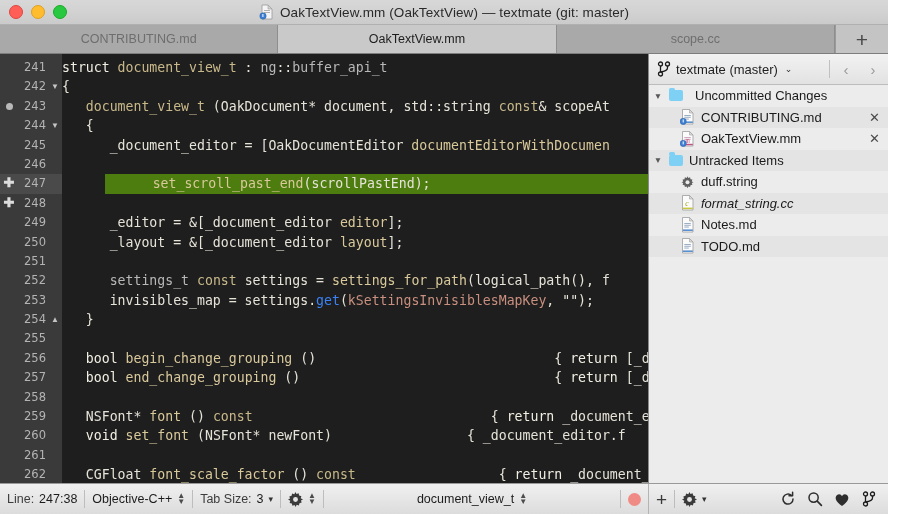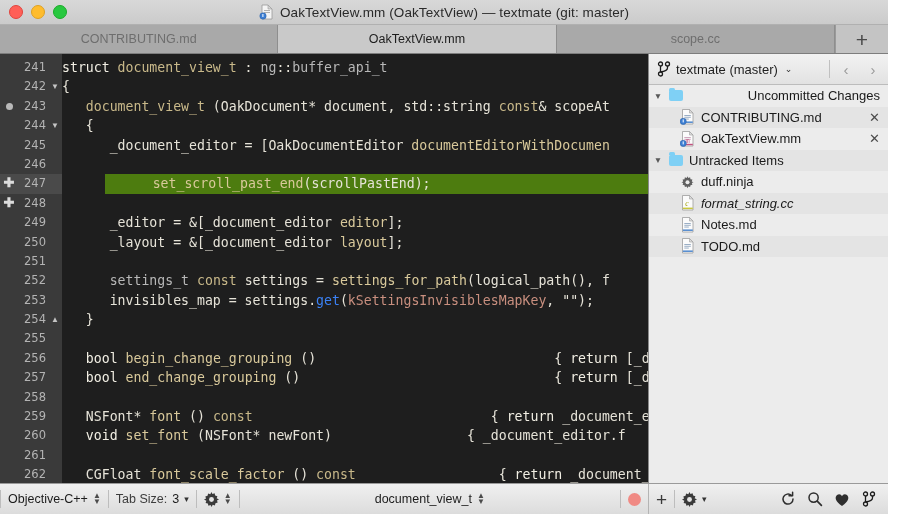--- a/index.html
+++ b/index.html
@@ -428,21 +428,21 @@
         <span class="br-navsep"></span>
         <span class="br-nav">‹</span>
         <span class="br-nav">›</span>
       </div>
       <div class="br-list" id="brlist">
           <div class="br-row group">
             <span class="br-disc">▼</span>
             <span class="br-icon">
               <span class="folder-ic"></span>
             </span>
-            <span class="br-label" style="padding-left: 11px; text-align: right;">Uncommitted Changes</span>
+            <span class="br-label" style="padding-left: 11px;">Uncommitted Changes</span>
           </div>
           <div class="br-row alt">
             <span class="br-indent"></span>
             <span class="br-indent" style="flex: 0 0 12px; width: 12px;"></span>
             <span class="br-icon">
               <svg width="15" height="16" viewBox="0 0 15 16">
                 <path d="M2.5 0.5 h7 l3.5 3.5 v11 H2.5 z" fill="#fbfbfb" stroke="#9d9d9d" stroke-width="0.8"></path>
                 <path d="M9.5 0.5 l3.5 3.5 h-3.5 z" fill="#dcdcdc" stroke="#9d9d9d" stroke-width="0.6"></path>
                 <rect x="4.3" y="6" width="6.5" height="0.9" fill="#8fa5bf"></rect>
                 <rect x="4.3" y="7.8" width="6.5" height="0.9" fill="#8fa5bf"></rect>
@@ -482,21 +482,21 @@
           </div>
           <div class="br-row">
             <span class="br-indent"></span>
             <span class="br-indent" style="flex: 0 0 12px; width: 12px;"></span>
             <span class="br-icon">
               <svg width="15" height="16" viewBox="0 0 15 16">
                 <path fill="#606060" d="M7.5 2.2l.8 1.7 1.8-.6.4 1.9 1.9.4-.6 1.8 1.7.8-1.7.8.6 1.8-1.9.4-.4 1.9-1.8-.6-.8 1.7-.8-1.7-1.8.6-.4-1.9-1.9-.4.6-1.8L1.5 8.2l1.7-.8-.6-1.8 1.9-.4.4-1.9 1.8.6z"></path>
                 <circle cx="7.5" cy="8.2" r="2" fill="#ececec"></circle>
               </svg>
             </span>
-            <span class="br-label" style="padding-left: 5px;">duff.ninja</span>
+            <span class="br-label" style="padding-left: 5px;">duff.string</span>
           </div>
           <div class="br-row alt">
             <span class="br-indent"></span>
             <span class="br-indent" style="flex: 0 0 12px; width: 12px;"></span>
             <span class="br-icon">
               <svg width="15" height="16" viewBox="0 0 15 16">
                 <path d="M2.5 0.5 h7 l3.5 3.5 v11 H2.5 z" fill="#fbfbfb" stroke="#9d9d9d" stroke-width="0.8"></path>
                 <path d="M9.5 0.5 l3.5 3.5 h-3.5 z" fill="#dcdcdc" stroke="#9d9d9d" stroke-width="0.6"></path>
                 <text x="7" y="11.2" font-size="7.5" fill="#a2a200" text-anchor="middle" font-family="serif" font-style="italic">c</text>
                 <rect x="2.8" y="12.6" width="10" height="1.5" fill="#c8c83c"></rect>
@@ -533,20 +533,24 @@
               </svg>
             </span>
             <span class="br-label" style="padding-left: 5px;">TODO.md</span>
           </div>
         </div>
     </div>
   </div>
 
   <div class="statusbar">
     <div class="sb-left">
+      <div class="sb-seg">
+        <span class="sb-lbl">Line:</span>
+        <span class="sb-val">247:38</span>
+      </div>
       <span class="sb-sep"></span>
       <div class="sb-seg">
         <span class="sb-val">Objective-C++</span>
         <span class="stepper">
           <span style="font-size:8px;">▲</span>
             <span style="font-size:8px;">▼</span>
         </span>
       </div>
       <span class="sb-sep"></span>
       <div class="sb-seg">

